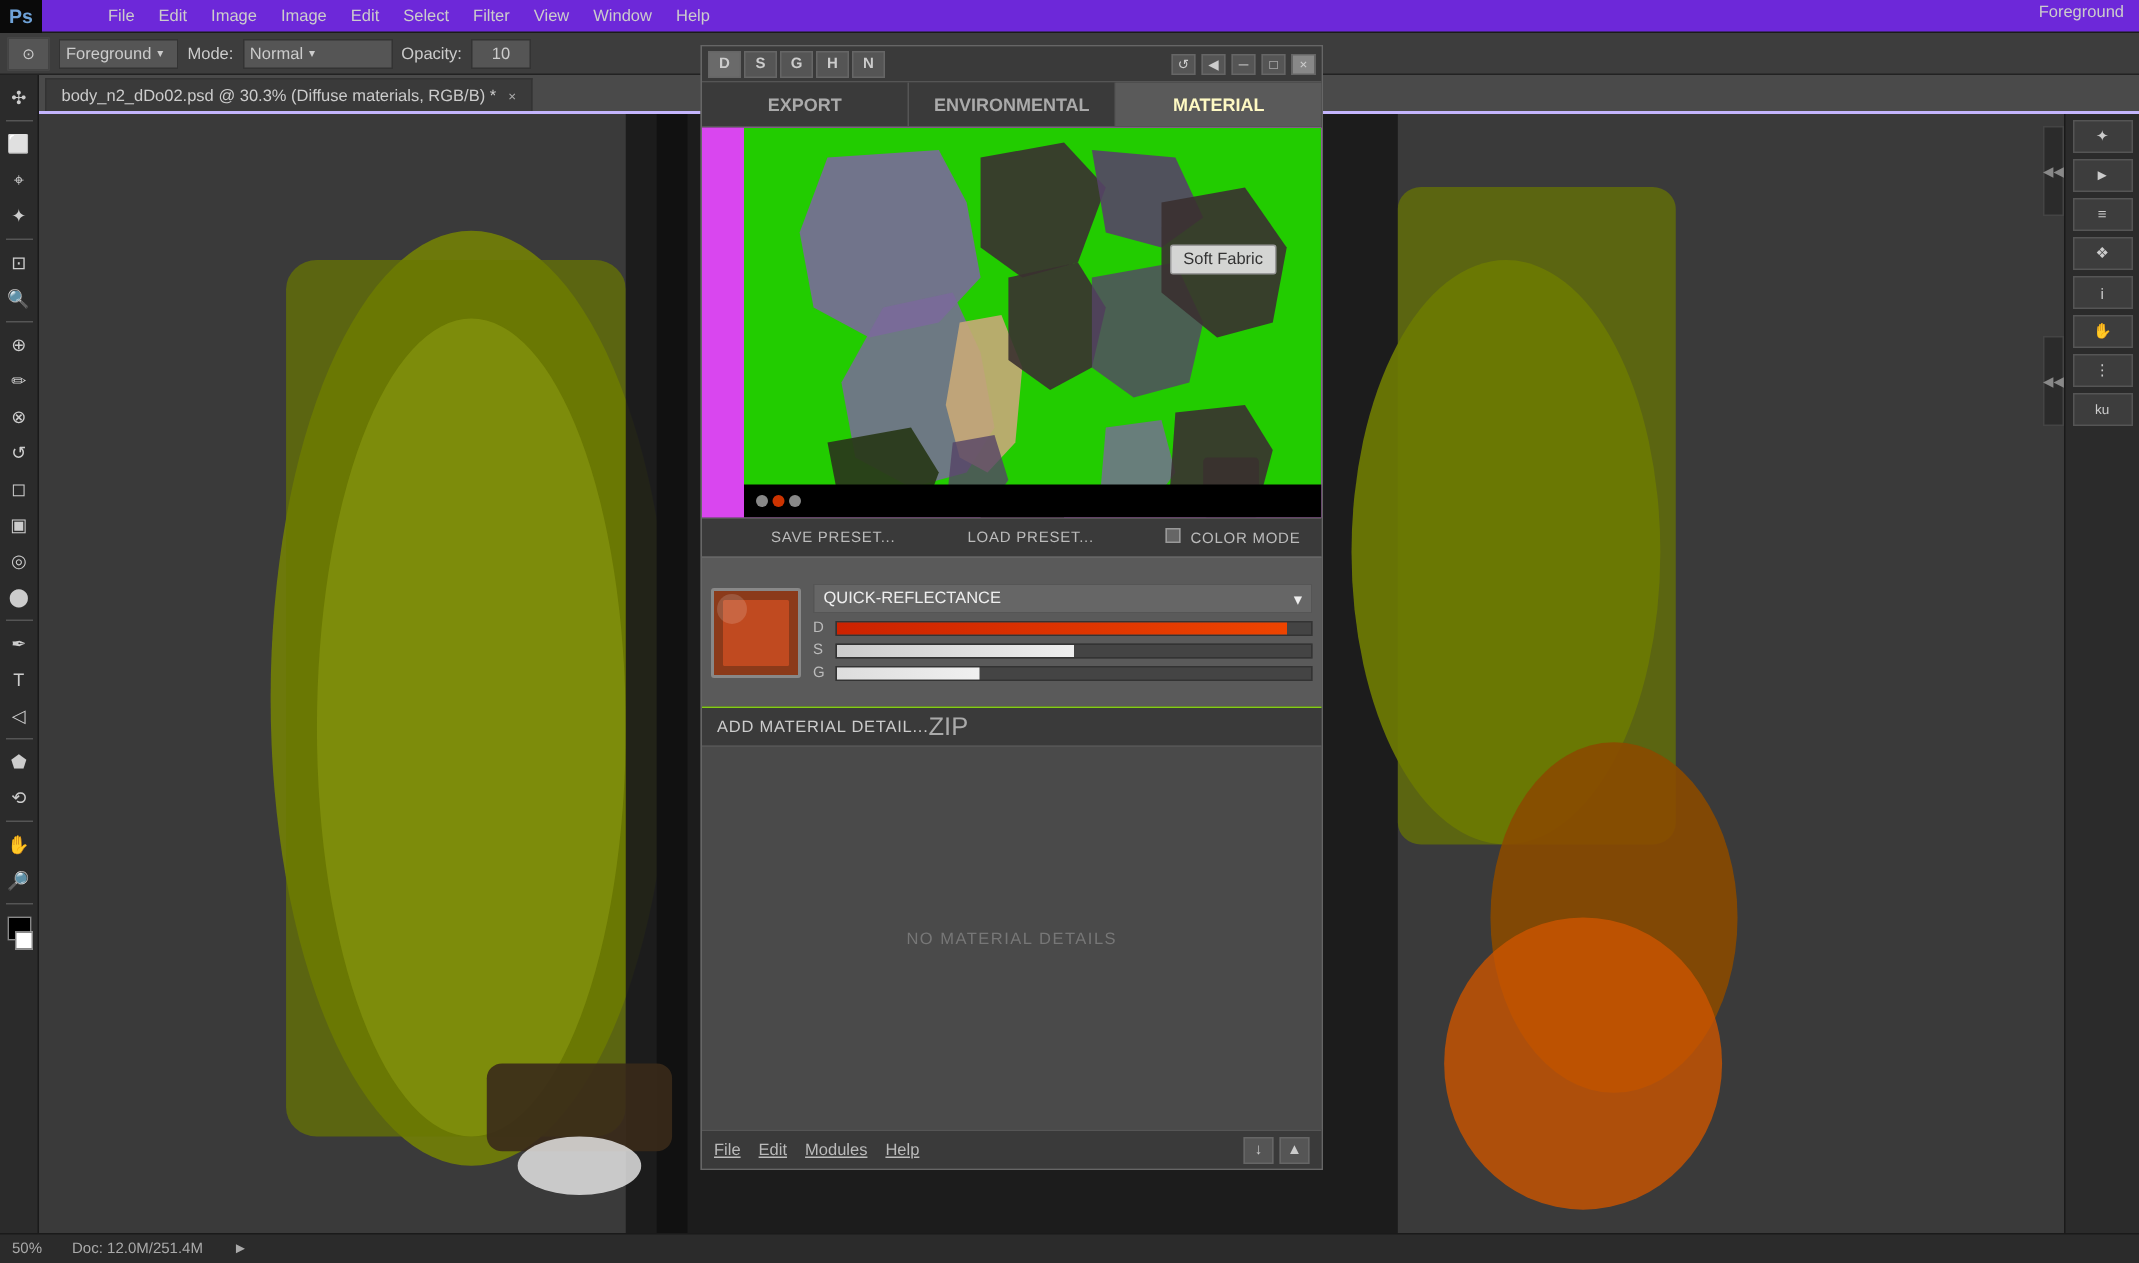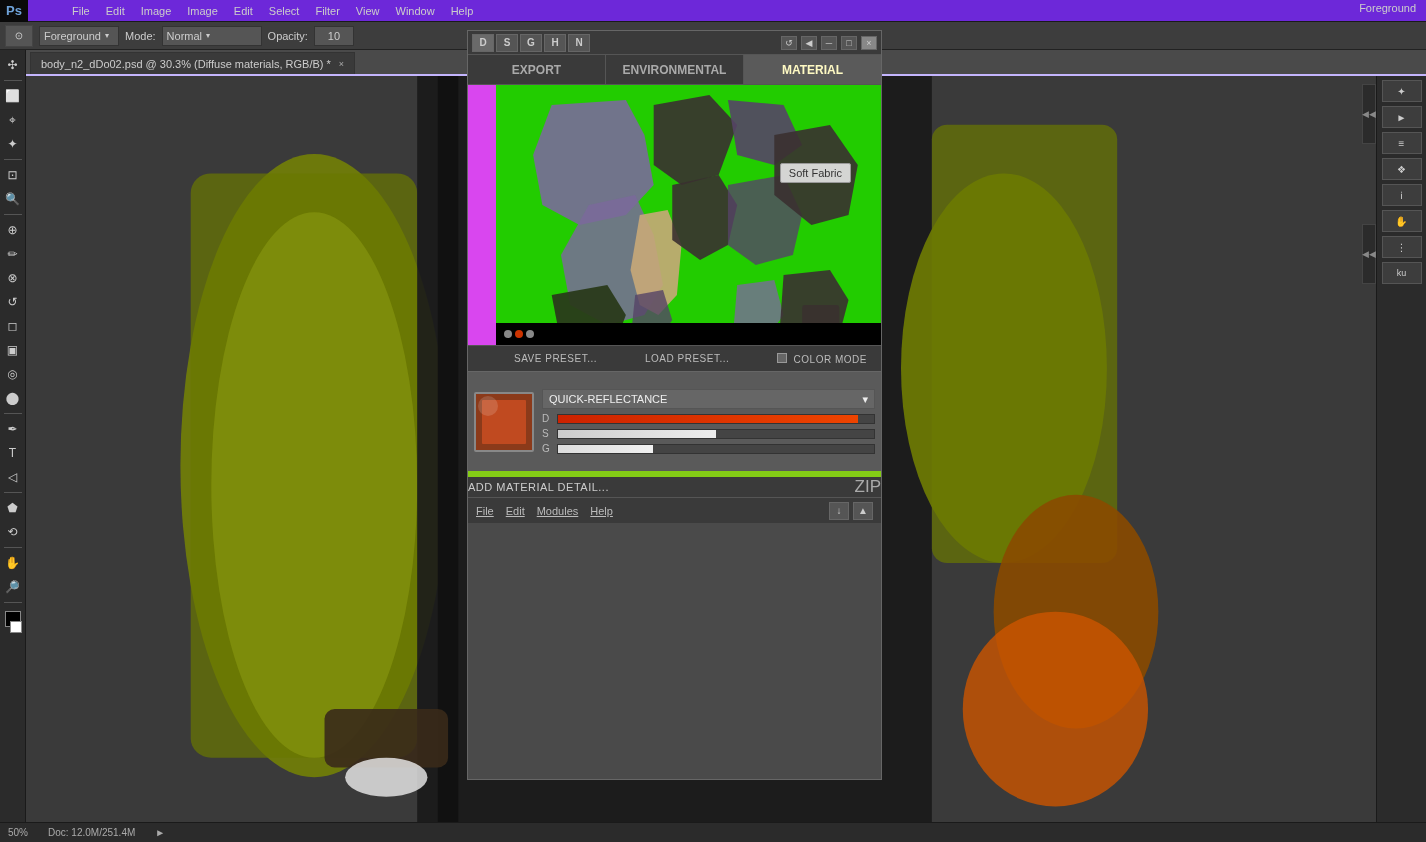--- a/index.html
+++ b/index.html
@@ -210,23 +210,23 @@
     .mat-slider-row { display: flex; align-items: center; gap: 3px; }
     .mat-slider-label { width: 12px; font-size: 10px; color: #bbb; }
     .mat-slider-track { flex: 1; height: 10px; background: #444; border: 1px solid #333; position: relative; }
     .mat-slider-fill { height: 100%; }
     .mat-slider-d { background: linear-gradient(to right, #cc2200, #ee4400); width: 95%; }
     .mat-slider-s { background: linear-gradient(to right, #cccccc, #eeeeee); width: 50%; }
     .mat-slider-g { background: linear-gradient(to right, #dddddd, #f0f0f0); width: 30%; }
 
     
     .ddo-add-detail {
-      height: 26px; background: #3a3a3a; border-top: 6px solid #84cc16;
-      display: flex; align-items: center; justify-content: space-between;
-      padding: 0 0; flex-shrink: 0;
+      height: 26px; background: #3a3a3a; border-top: 1px solid #84cc16;
+      display: flex; align-items: center; justify-content: flex-start;
+      padding: 0 10px; flex-shrink: 0;
     }
     .add-detail-label { font-size: 11px; color: #ccc; letter-spacing: 0.5px; }
     .add-detail-zip { font-size: 17px; color: #aaa; }
 
     
     .ddo-details-area {
       flex: 1; background: #4a4a4a; border-top: 1px solid #555;
       display: flex; align-items: center; justify-content: center;
     }
     .no-details-text { font-size: 11px; color: #777; letter-spacing: 1px; }
@@ -494,20 +494,23 @@
         </div>
       </div>
     </div>
   </div>
 
   <div class="ddo-add-detail">
     <span class="add-detail-label">ADD MATERIAL DETAIL...</span>
     <span class="add-detail-zip">ZIP</span>
   </div>
 
+  <div class="ddo-details-area">
+    <span class="no-details-text">NO MATERIAL DETAILS</span>
+  </div>
 
   <div class="ddo-bottom-bar">
     <div class="ddo-bottom-menu">
       <span class="ddo-bottom-menu-item">File</span>
       <span class="ddo-bottom-menu-item">Edit</span>
       <span class="ddo-bottom-menu-item">Modules</span>
       <span class="ddo-bottom-menu-item">Help</span>
     </div>
     <div class="ddo-bottom-right-btns">
       <div class="ddo-bottom-btn">↓</div>

